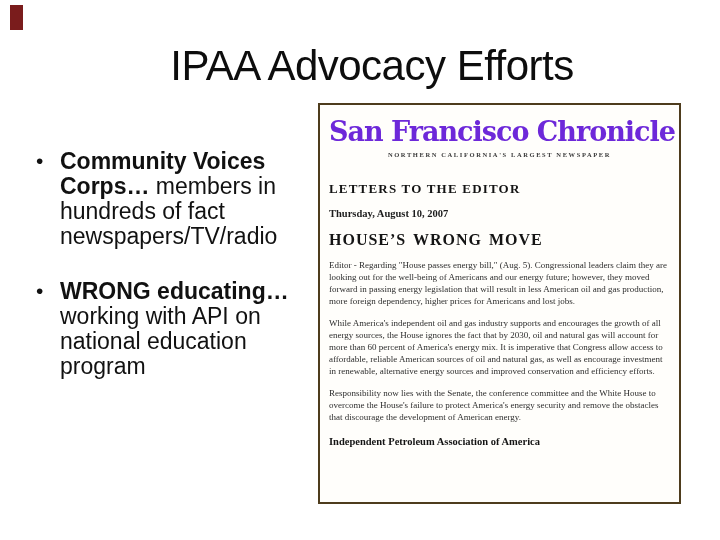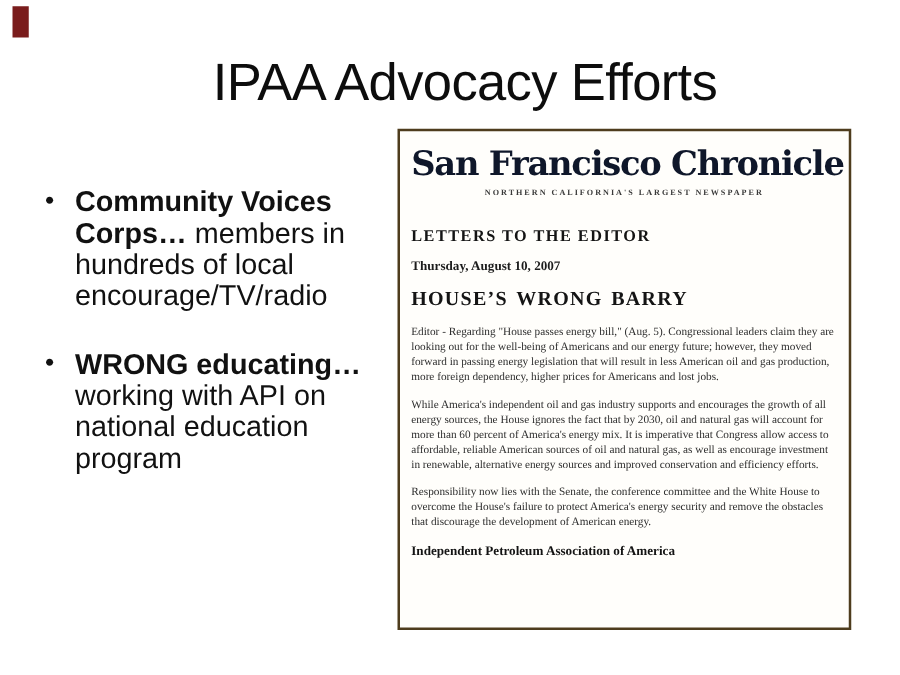--- a/index.html
+++ b/index.html
@@ -82,21 +82,21 @@
     font-family: "Liberation Serif", serif;
     color: #1c1c1c;
   }
   .masthead {
     text-align: center;
     font-family: "DejaVu Serif", serif;
     font-weight: bold;
     font-size: 27px;
     line-height: 29px;
     letter-spacing: -1px;
-    color: #0f172a;
+    color: #6d28d9;
     white-space: nowrap;
   }
   .tagline {
     margin-top: 5px;
     text-align: center;
     font-size: 6.5px;
     line-height: 8px;
     font-weight: bold;
     letter-spacing: 1.6px;
     color: #3a3a3a;
@@ -143,29 +143,29 @@
 </head>
 <body>
 
 <div class="slide">
 
   <div class="accent"></div>
 
   <h1 class="title">IPAA Advocacy Efforts</h1>
 
   <ul class="bullets">
-    <li><span class="lead">Community Voices Corps…</span><span> members in hundreds of local encourage/TV/radio</span></li>
+    <li><span class="lead">Community Voices Corps…</span><span> members in hundreds of fact newspapers/TV/radio</span></li>
     <li><span class="lead">WRONG educating…</span><span> working with API on national education program</span></li>
   </ul>
 
   <div class="clipping">
     <div class="masthead">San Francisco Chronicle</div>
     <div class="tagline">NORTHERN CALIFORNIA'S LARGEST NEWSPAPER</div>
     <div class="section">LETTERS TO THE EDITOR</div>
     <div class="date">Thursday, August 10, 2007</div>
-    <div class="headline">HOUSE’S WRONG BARRY</div>
+    <div class="headline">HOUSE’S WRONG MOVE</div>
     <p class="body-par">Editor - Regarding "House passes energy bill," (Aug. 5). Congressional leaders claim they are looking out for the well-being of Americans and our energy future; however, they moved forward in passing energy legislation that will result in less American oil and gas production, more foreign dependency, higher prices for Americans and lost jobs.</p>
     <p class="body-par">While America's independent oil and gas industry supports and encourages the growth of all energy sources, the House ignores the fact that by 2030, oil and natural gas will account for more than 60 percent of America's energy mix. It is imperative that Congress allow access to affordable, reliable American sources of oil and natural gas, as well as encourage investment in renewable, alternative energy sources and improved conservation and efficiency efforts.</p>
     <p class="body-par">Responsibility now lies with the Senate, the conference committee and the White House to overcome the House's failure to protect America's energy security and remove the obstacles that discourage the development of American energy.</p>
     <div class="sig">Independent Petroleum Association of America</div>
   </div>
 
 </div>
 
 </body></html>

